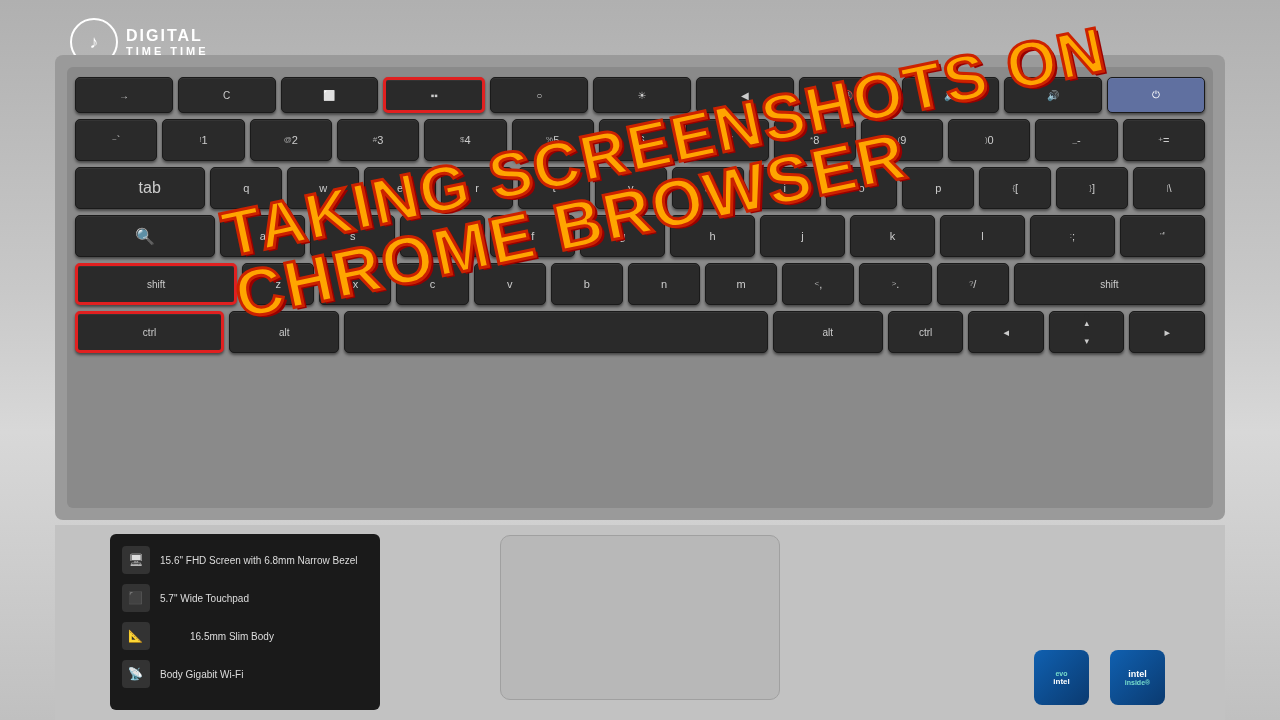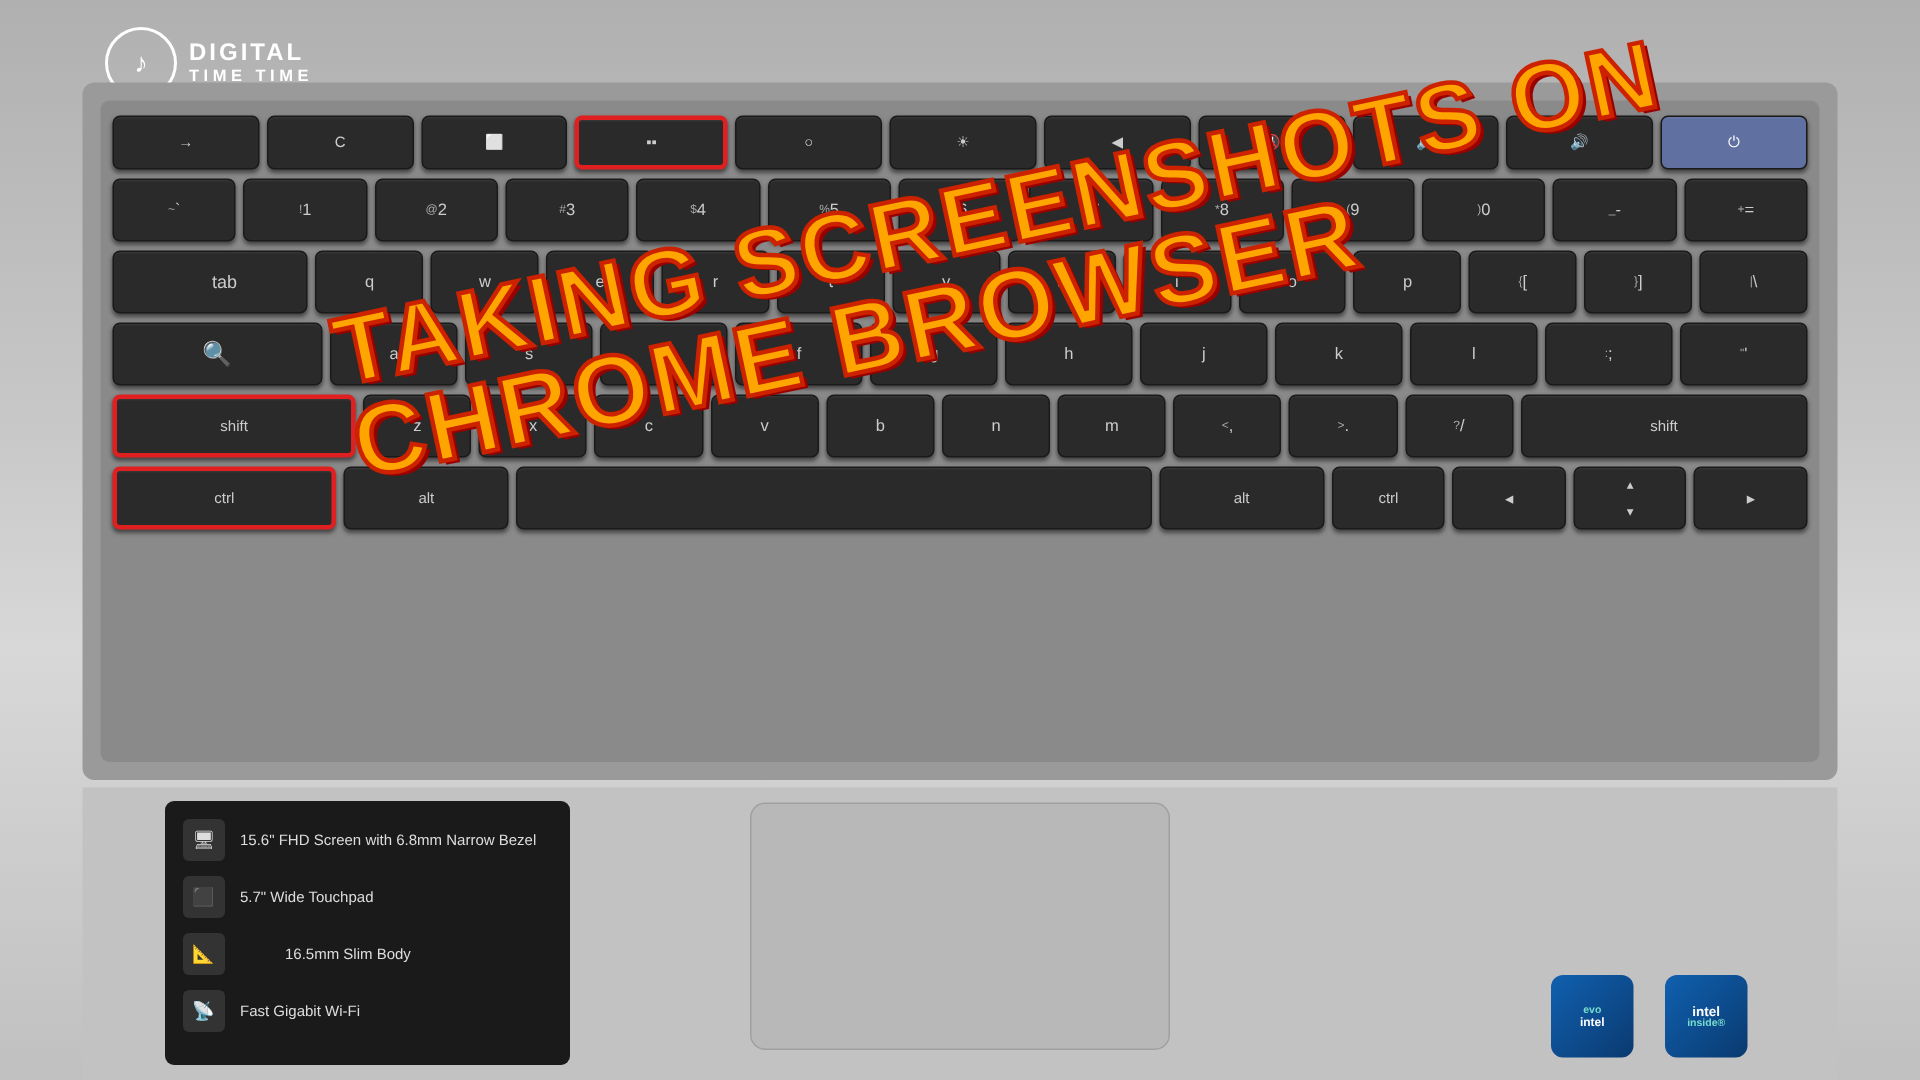--- a/index.html
+++ b/index.html
@@ -305,21 +305,21 @@
           <span class="key-small-top">_</span>
           <span class="key-main">-</span>
         </div>
       <div class="key">
           <span class="key-small-top">+</span>
           <span class="key-main">=</span>
         </div>
     </div>
 
     <div class="key-row">
-      <div class="key tab" style="font-size:12px;padding-left:21px;">tab</div>
+      <div class="key tab" style="font-size:16px;padding-left:21px;">tab</div>
       <div class="key">q</div>
       <div class="key">w</div>
       <div class="key">e</div>
       <div class="key">r</div>
       <div class="key">t</div>
       <div class="key">y</div>
       <div class="key">u</div>
       <div class="key">i</div>
       <div class="key">o</div>
       <div class="key">p</div>
@@ -409,21 +409,21 @@
     <div class="spec-item">
       <div class="spec-icon">⬛</div>
       <span style="font-size:10px;">5.7" Wide Touchpad</span>
     </div>
     <div class="spec-item">
       <div class="spec-icon">📐</div>
       <span style="font-size:10px;margin-left:30px;">16.5mm Slim Body</span>
     </div>
     <div class="spec-item">
       <div class="spec-icon">📡</div>
-      <span style="font-size:10px;">Fast Gigabit Wi-Fi</span>
+      <span style="font-size:10px;">Body Gigabit Wi-Fi</span>
     </div>
   </div>
 
   <div class="touchpad"></div>
 
   <div class="intel-badges">
     <div class="badge badge-evo" style="background:linear-gradient(135deg,#1060b0,#0a3a70);font-size:8px;flex-direction:column;">
       <span style="color:#7dc;font-size:7px;">evo</span>
       <span style="color:#fff;font-size:8px;font-weight:bold;">intel</span>
     </div>

